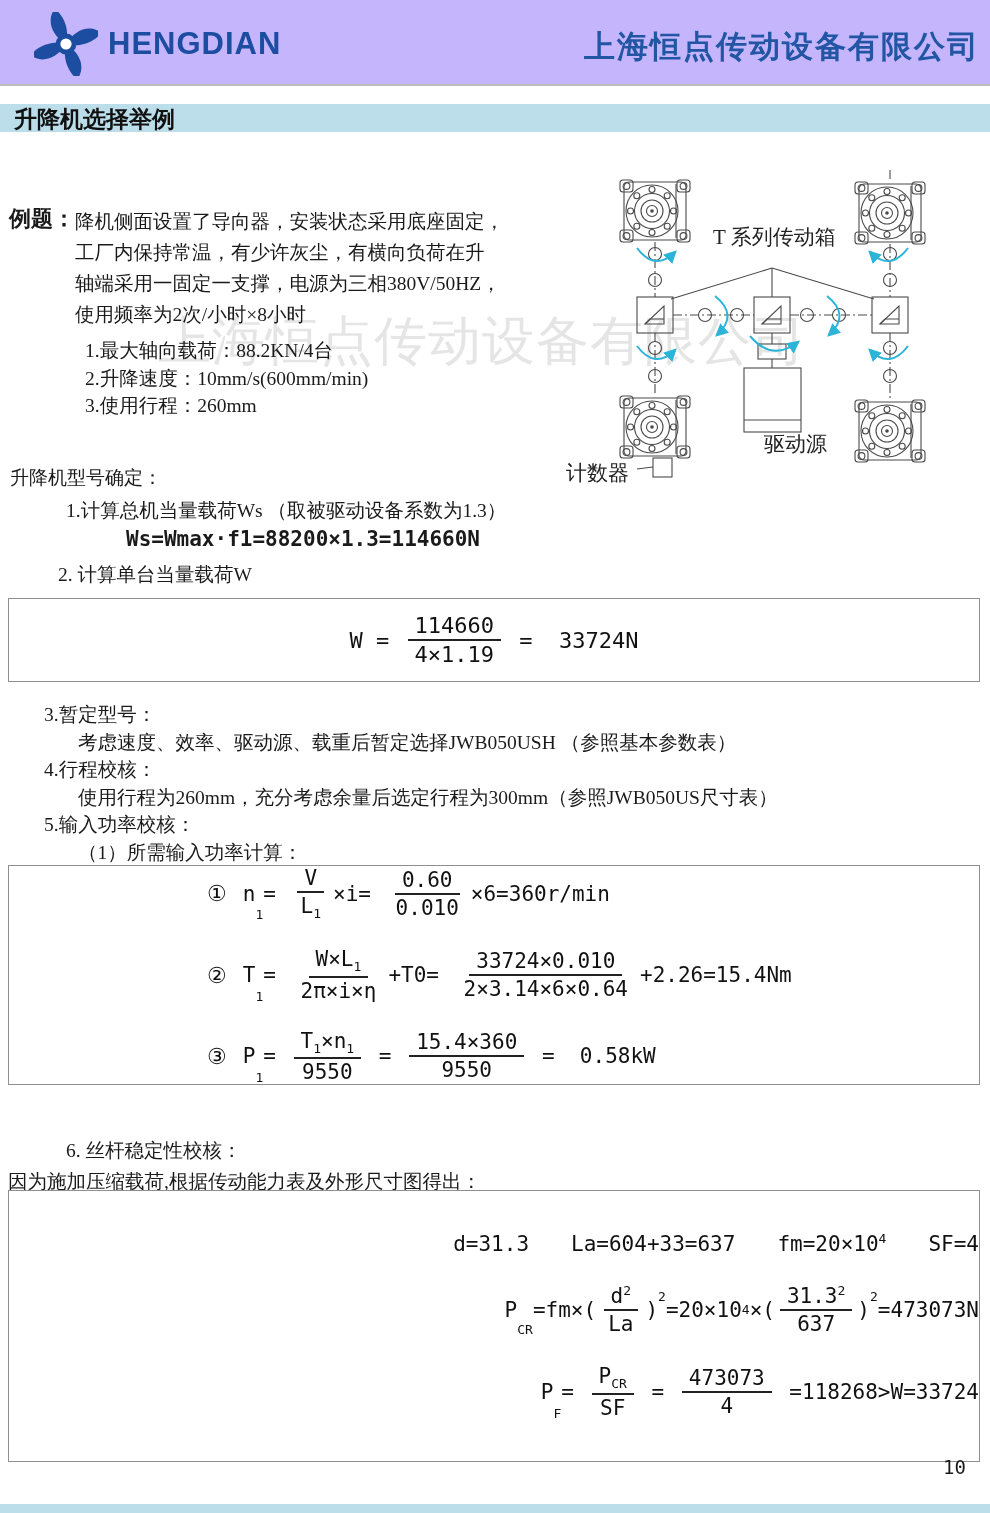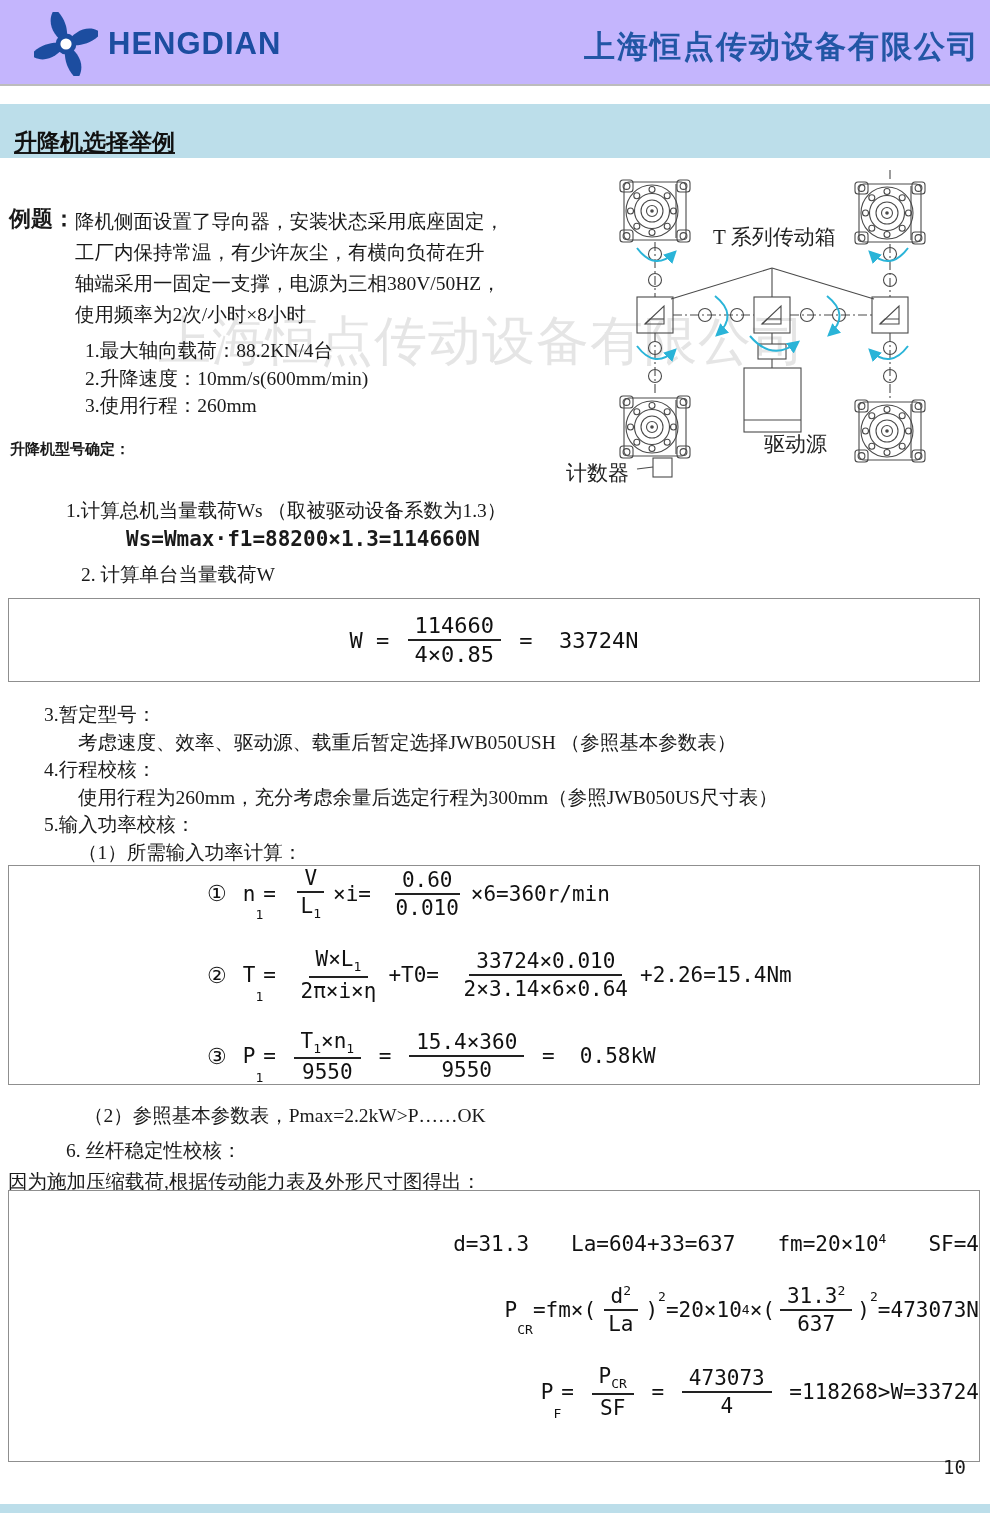--- a/index.html
+++ b/index.html
@@ -14,43 +14,43 @@
   
   .hdr { position:absolute; top:0; left:0; width:100%; height:86px; background:#c4b5fd;
          border-bottom:2px solid #bcbcbc; z-index:2; }
   .logo { position:absolute; left:34px; top:12px; display:flex; align-items:center; gap:10px; }
   .logo-text { font-family:"Liberation Sans", sans-serif; font-weight:bold; font-size:31px;
                color:#1c4da0; letter-spacing:1px; }
   .company { position:absolute; right:10px; top:26px; font-size:31px; font-weight:bold;
              color:#2256a5; letter-spacing:2px; }
 
   
-  .titlebar { position:absolute; top:104px; left:0; width:100%; height:54px; background:#bcdeea;
-              display:flex; align-items:flex-end; z-index:1;text-decoration:underline; }
+  .titlebar { position:absolute; top:104px; left:0; width:100%; height:28px; background:#bcdeea;
+              display:flex; align-items:flex-start; z-index:1; }
   .titlebar span { font-size:23px; font-weight:bold; margin-left:14px; color:#111; }
 
   
   .ex-label { position:absolute; left:9px; top:204px; font-size:22px; font-weight:bold; z-index:1; }
   .ex-text { position:absolute; left:75px; top:206px; width:505px; font-size:19.5px;
              line-height:31px; z-index:1; }
   .ex-items { margin-top:7px; margin-left:10px; line-height:27.5px; }
 
   
   .diagram { position:absolute; left:565px; top:168px; width:425px; height:330px; z-index:1; }
   .dlabel { position:absolute; font-size:21px; color:#222; white-space:nowrap; }
   .dlabel-gear { left:148px; top:55px; }
   .dlabel-drive { left:199px; top:262px; }
   .dlabel-counter { left:1px; top:291px; }
 
   
-  .sel-heading { position:absolute; left:10px; top:440px; font-size:15px; font-weight:bold; z-index:1; }
+  .sel-heading { position:absolute; left:10px; top:465px; font-size:19px; font-weight:normal; z-index:1; }
   .step1  { position:absolute; left:66px;  top:497px;  font-size:19.5px; z-index:1; }
   .step1f { position:absolute; left:126px; top:527px;  font-size:21px; font-weight:bold;
             font-family:"DejaVu Sans Mono", monospace; z-index:1; }
-  .step2  { position:absolute; left:58px;  top:561px;  font-size:19.5px; z-index:1;margin-left:23px; }
+  .step2  { position:absolute; left:58px;  top:561px;  font-size:19.5px; z-index:1; }
   .steps345 { position:absolute; left:44px; top:701px; font-size:19.5px; line-height:27.5px; z-index:1; }
   .steps345 .detail { margin-left:34px; }
   .s5check { position:absolute; left:84px; top:1102px; font-size:19.5px; z-index:1; }
   .s6   { position:absolute; left:66px; top:1137px; font-size:19.5px; z-index:1; }
   .s6d  { position:absolute; left:8px;  top:1168px; font-size:19.5px; z-index:1; }
 
   
   .fbox { position:absolute; left:8px; width:972px; border:1.5px solid #8f8f8f; background:transparent; z-index:1; }
   .fbox1 { top:598px; height:84px;  display:flex; align-items:center; justify-content:center; }
   .fbox2 { top:865px; height:220px; display:flex; flex-direction:column; justify-content:center;
@@ -238,21 +238,21 @@
   <div class="sel-heading">升降机型号确定：</div>
   <div class="step1">1.计算总机当量载荷Ws （取被驱动设备系数为1.3）</div>
   <div class="step1f">Ws=Wmax·f1=88200×1.3=114660N</div>
   <div class="step2">2. 计算单台当量载荷W</div>
 
   <div class="fbox fbox1">
     <div class="frow">
       <span>W = </span>
       <span class="frac">
         <span class="num">114660</span>
-        <span class="den">4×0.85</span>
+        <span class="den">4×1.19</span>
       </span>
       <span> =  33724N</span>
     </div>
   </div>
 
   <div class="steps345">
     <div>3.暂定型号：</div>
     <div class="detail">考虑速度、效率、驱动源、载重后暂定选择JWB050USH （参照基本参数表）</div>
     <div>4.行程校核：</div>
     <div class="detail">使用行程为260mm，充分考虑余量后选定行程为300mm（参照JWB050US尺寸表）</div>
@@ -303,21 +303,20 @@
       </span>
       <span> = </span>
       <span class="frac">
         <span class="num">15.4×360</span>
         <span class="den">9550</span>
       </span>
       <span> =  0.58kW</span>
     </div>
   </div>
 
-  <div class="s5check">（2）参照基本参数表，Pmax=2.2kW&gt;P……OK</div>
   <div class="s6">6. 丝杆稳定性校核：</div>
   <div class="s6d">因为施加压缩载荷,根据传动能力表及外形尺寸图得出：</div>
 
   <div class="fbox fbox3">
     <div class="frow">
       <span>d=31.3</span>
       <span class="pgap">La=604+33=637</span>
       <span class="pgap"><span>fm=20×10</span><sup>4</sup></span>
       <span class="pgap">SF=4</span>
     </div>

